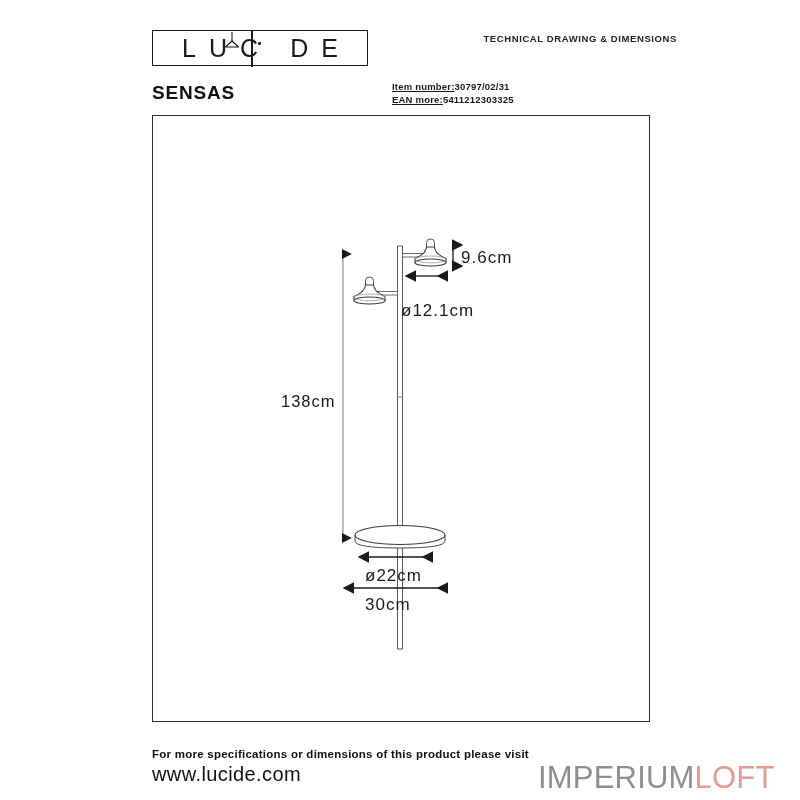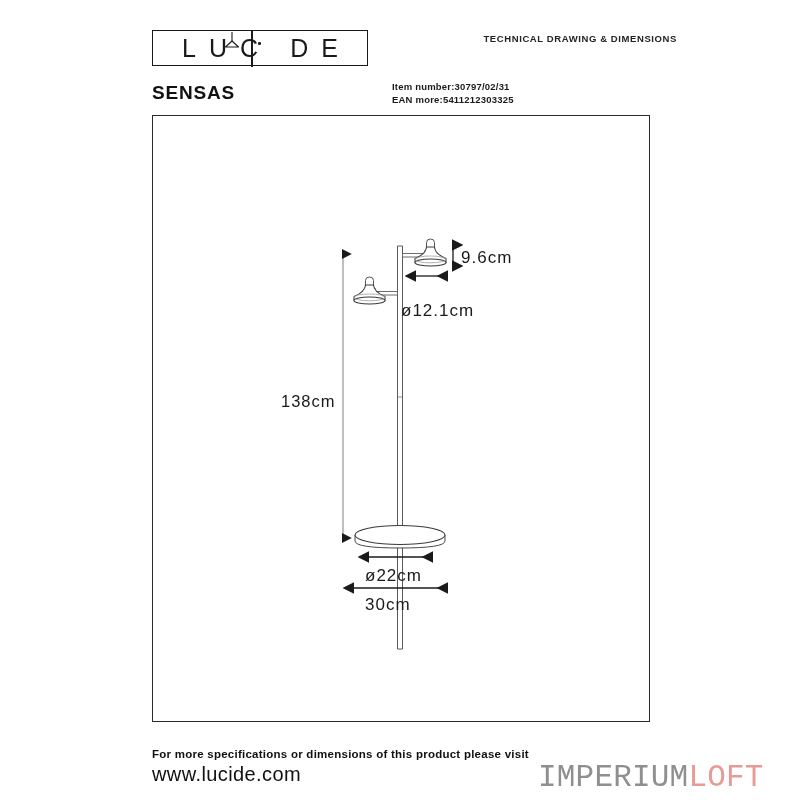--- a/index.html
+++ b/index.html
@@ -87,21 +87,21 @@
 
   #codes {
     position: absolute;
     left: 392px; top: 80px;
     font-size: 9.5px;
     line-height: 13px;
     color: #1a1a1a;
     font-weight: 700;
     letter-spacing: 0.2px;
   }
-  #codes .lbl { font-weight: 700; }
+  #codes .lbl { font-weight: 700; text-decoration: underline; }
   #codes .val { font-weight: 700; margin-top: 39px; }
 
   
   #frame {
     position: absolute;
     left: 152px; top: 115px;
     width: 498px; height: 607px;
     border: 1.3px solid #2b2b2b;
     box-sizing: border-box;
     background: #ffffff;
@@ -137,21 +137,21 @@
     color: #111111;
     white-space: nowrap;
   }
   #watermark {
     position: absolute;
     left: 538px; top: 24px;
     font-size: 31px;
     font-weight: 300;
     letter-spacing: 0.2px;
     white-space: nowrap;
-    font-family: Liberation Mono, monospace;
+    font-family: Liberation Sans, sans-serif;
   }
   #watermark .wm-a { color: #8f8f8f; }
   #watermark .wm-b { color: #e79b95; }
 </style>
 </head>
 <body>
 
 <div id="header">
 
   <div id="logo-box">

